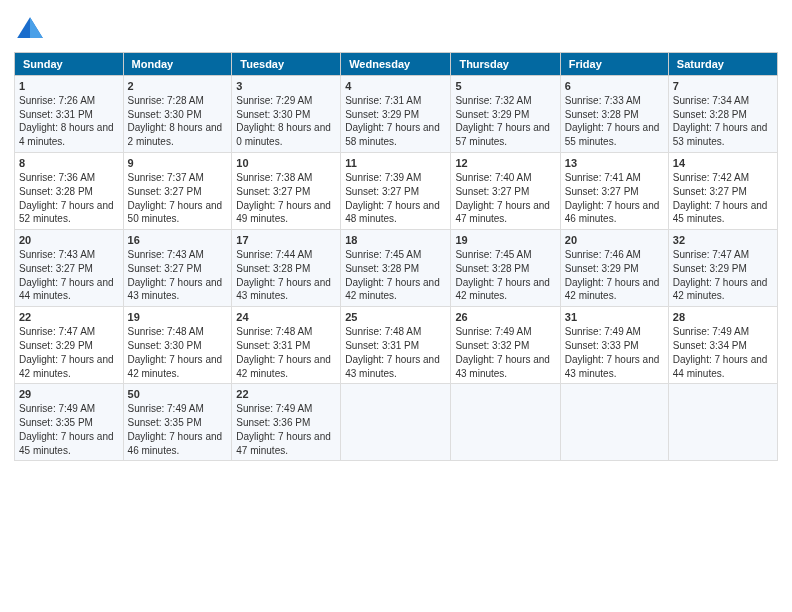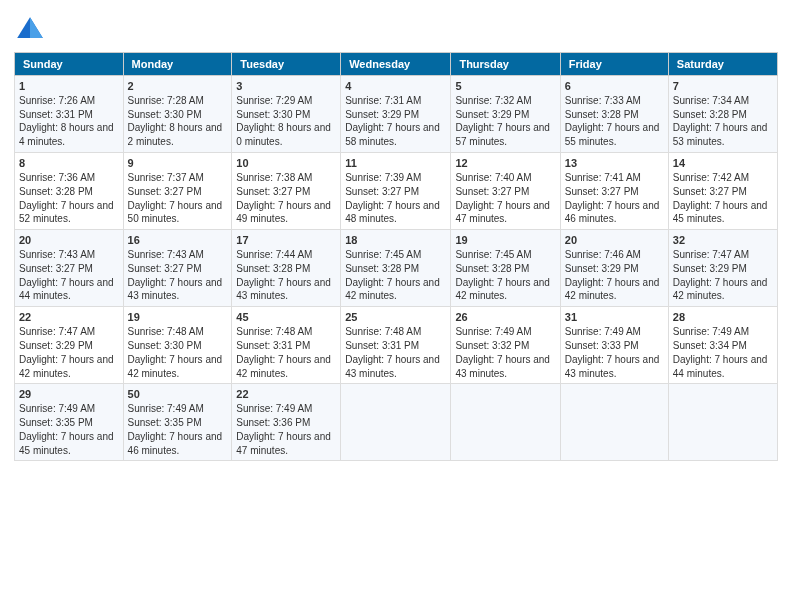--- a/index.html
+++ b/index.html
@@ -158,21 +158,21 @@
           <td><span class="day-num">16</span><span class="day-info">Sunrise: 7:43 AM<br>Sunset: 3:27 PM<br>Daylight: 7 hours and 43 minutes.</span></td>
           <td><span class="day-num">17</span><span class="day-info">Sunrise: 7:44 AM<br>Sunset: 3:28 PM<br>Daylight: 7 hours and 43 minutes.</span></td>
           <td><span class="day-num">18</span><span class="day-info">Sunrise: 7:45 AM<br>Sunset: 3:28 PM<br>Daylight: 7 hours and 42 minutes.</span></td>
           <td><span class="day-num">19</span><span class="day-info">Sunrise: 7:45 AM<br>Sunset: 3:28 PM<br>Daylight: 7 hours and 42 minutes.</span></td>
           <td><span class="day-num">20</span><span class="day-info">Sunrise: 7:46 AM<br>Sunset: 3:29 PM<br>Daylight: 7 hours and 42 minutes.</span></td>
           <td><span class="day-num">32</span><span class="day-info">Sunrise: 7:47 AM<br>Sunset: 3:29 PM<br>Daylight: 7 hours and 42 minutes.</span></td>
         </tr>
         <tr>
           <td><span class="day-num">22</span><span class="day-info">Sunrise: 7:47 AM<br>Sunset: 3:29 PM<br>Daylight: 7 hours and 42 minutes.</span></td>
           <td><span class="day-num">19</span><span class="day-info">Sunrise: 7:48 AM<br>Sunset: 3:30 PM<br>Daylight: 7 hours and 42 minutes.</span></td>
-          <td><span class="day-num">45</span><span class="day-info">Sunrise: 7:48 AM<br>Sunset: 3:31 PM<br>Daylight: 7 hours and 42 minutes.</span></td>
+          <td><span class="day-num">24</span><span class="day-info">Sunrise: 7:48 AM<br>Sunset: 3:31 PM<br>Daylight: 7 hours and 42 minutes.</span></td>
           <td><span class="day-num">25</span><span class="day-info">Sunrise: 7:48 AM<br>Sunset: 3:31 PM<br>Daylight: 7 hours and 43 minutes.</span></td>
           <td><span class="day-num">26</span><span class="day-info">Sunrise: 7:49 AM<br>Sunset: 3:32 PM<br>Daylight: 7 hours and 43 minutes.</span></td>
           <td><span class="day-num">31</span><span class="day-info">Sunrise: 7:49 AM<br>Sunset: 3:33 PM<br>Daylight: 7 hours and 43 minutes.</span></td>
           <td><span class="day-num">28</span><span class="day-info">Sunrise: 7:49 AM<br>Sunset: 3:34 PM<br>Daylight: 7 hours and 44 minutes.</span></td>
         </tr>
         <tr>
           <td><span class="day-num">29</span><span class="day-info">Sunrise: 7:49 AM<br>Sunset: 3:35 PM<br>Daylight: 7 hours and 45 minutes.</span></td>
           <td><span class="day-num">50</span><span class="day-info">Sunrise: 7:49 AM<br>Sunset: 3:35 PM<br>Daylight: 7 hours and 46 minutes.</span></td>
           <td><span class="day-num">22</span><span class="day-info">Sunrise: 7:49 AM<br>Sunset: 3:36 PM<br>Daylight: 7 hours and 47 minutes.</span></td>
           <td class="empty-cell"></td>

